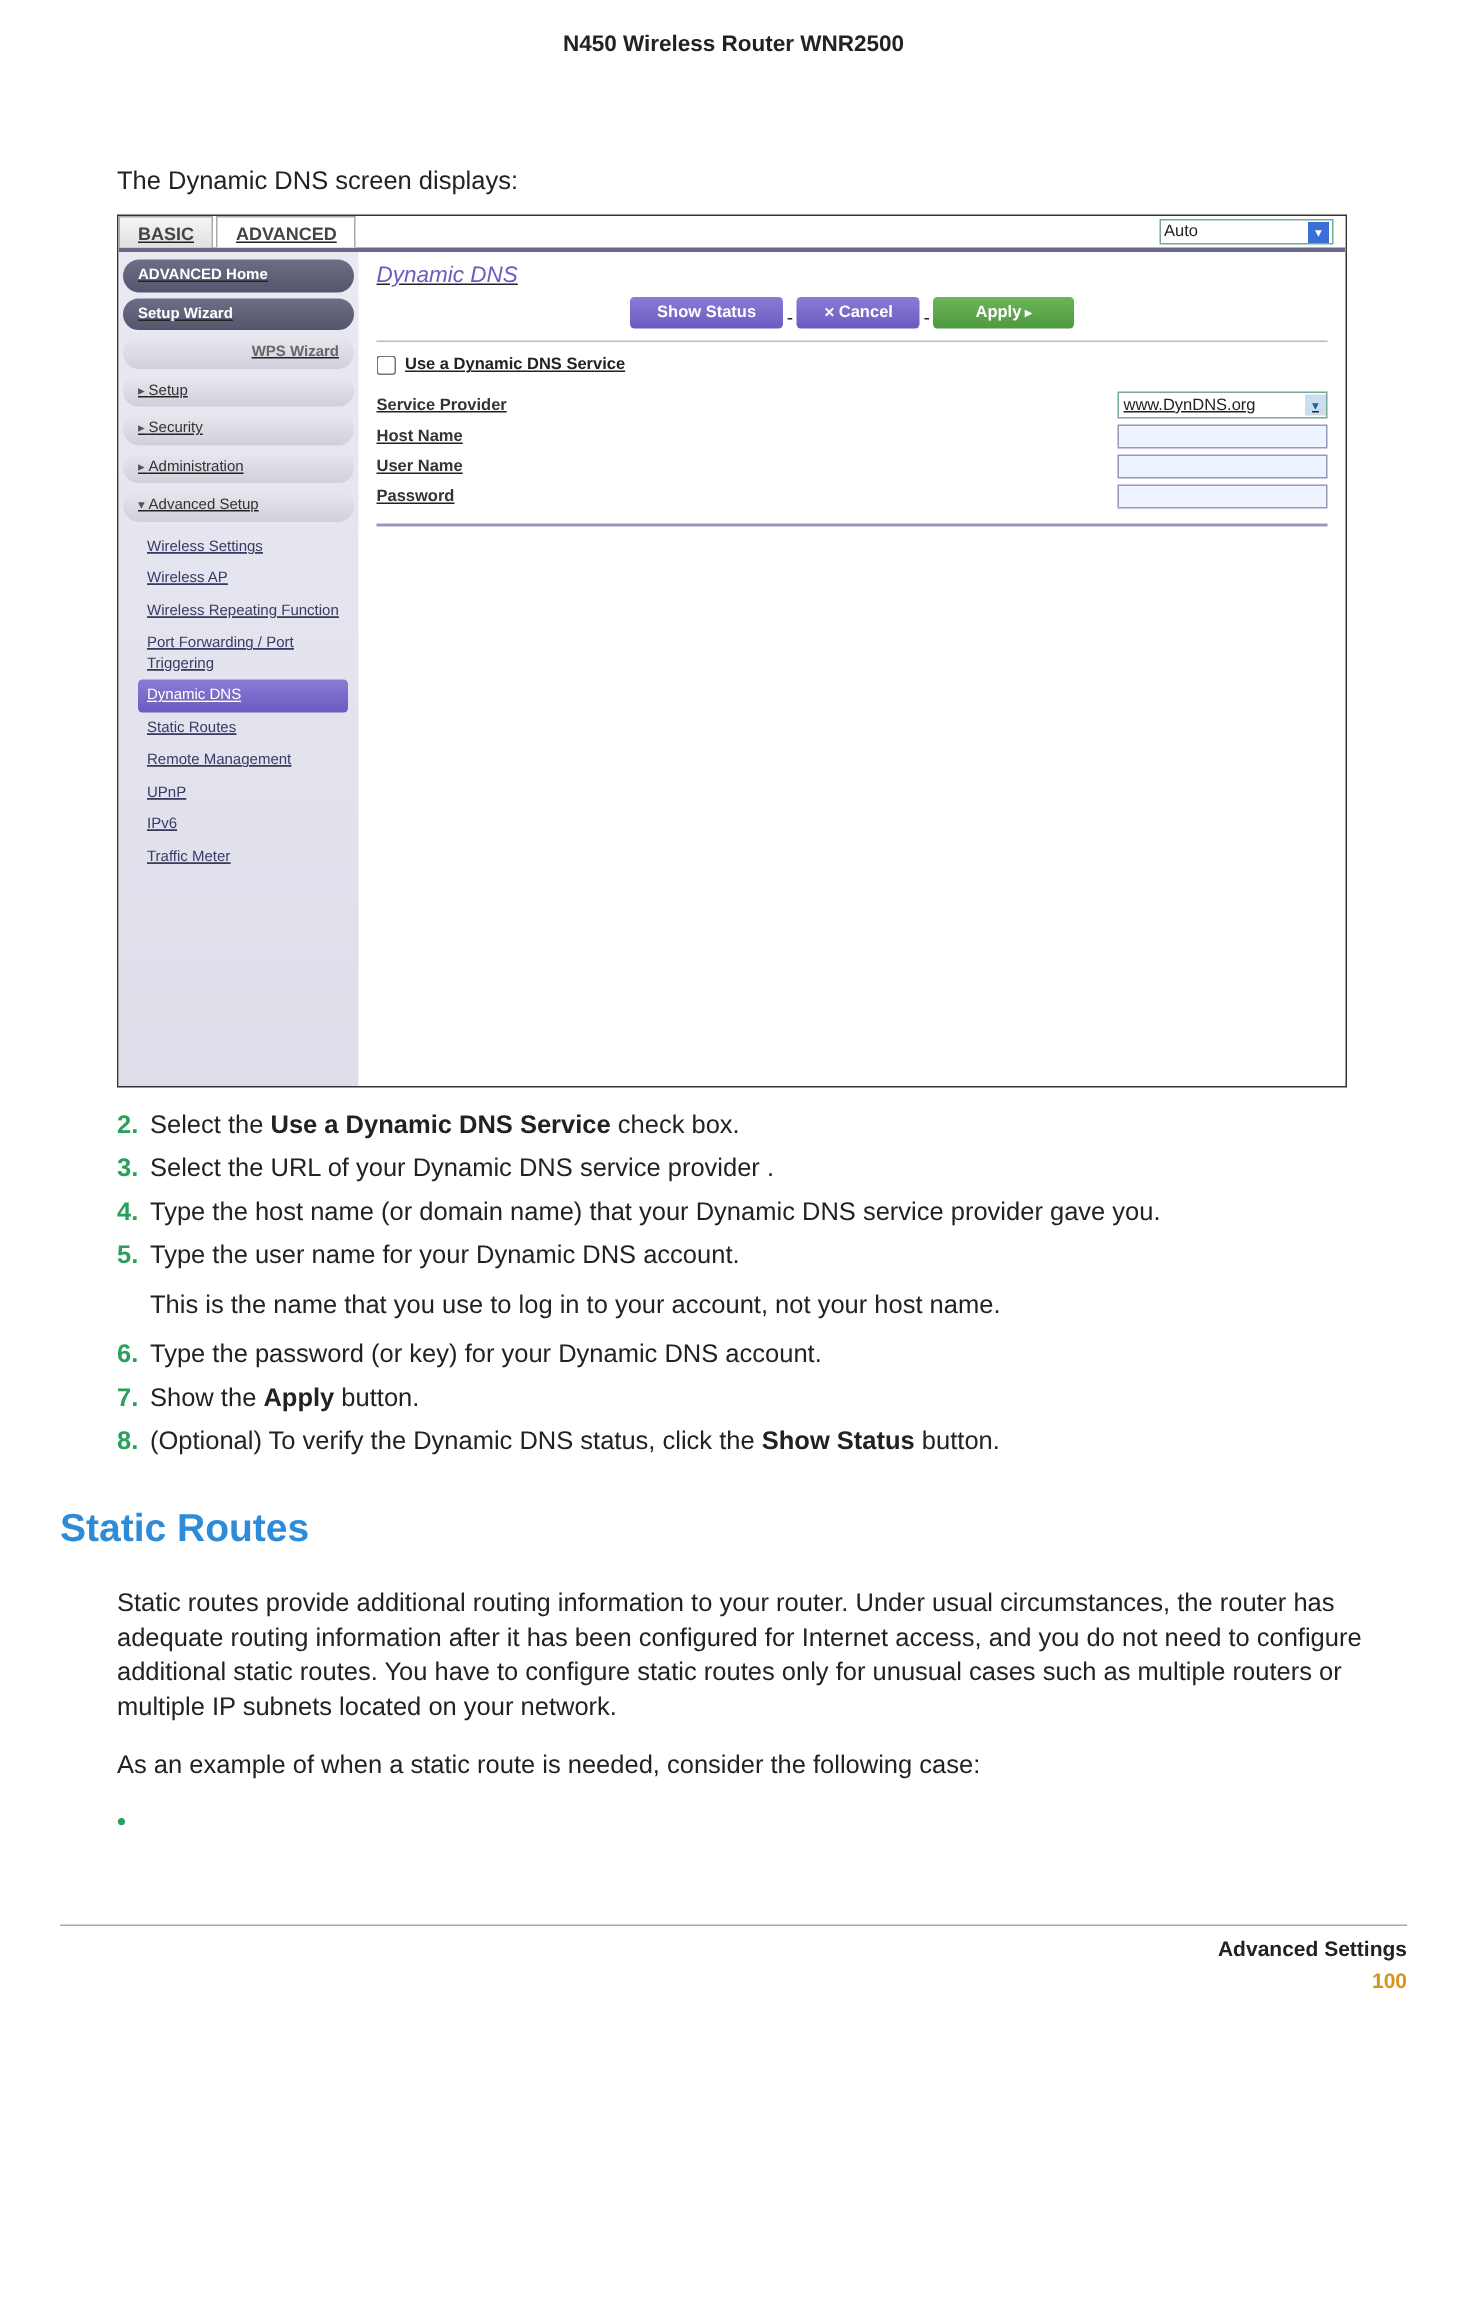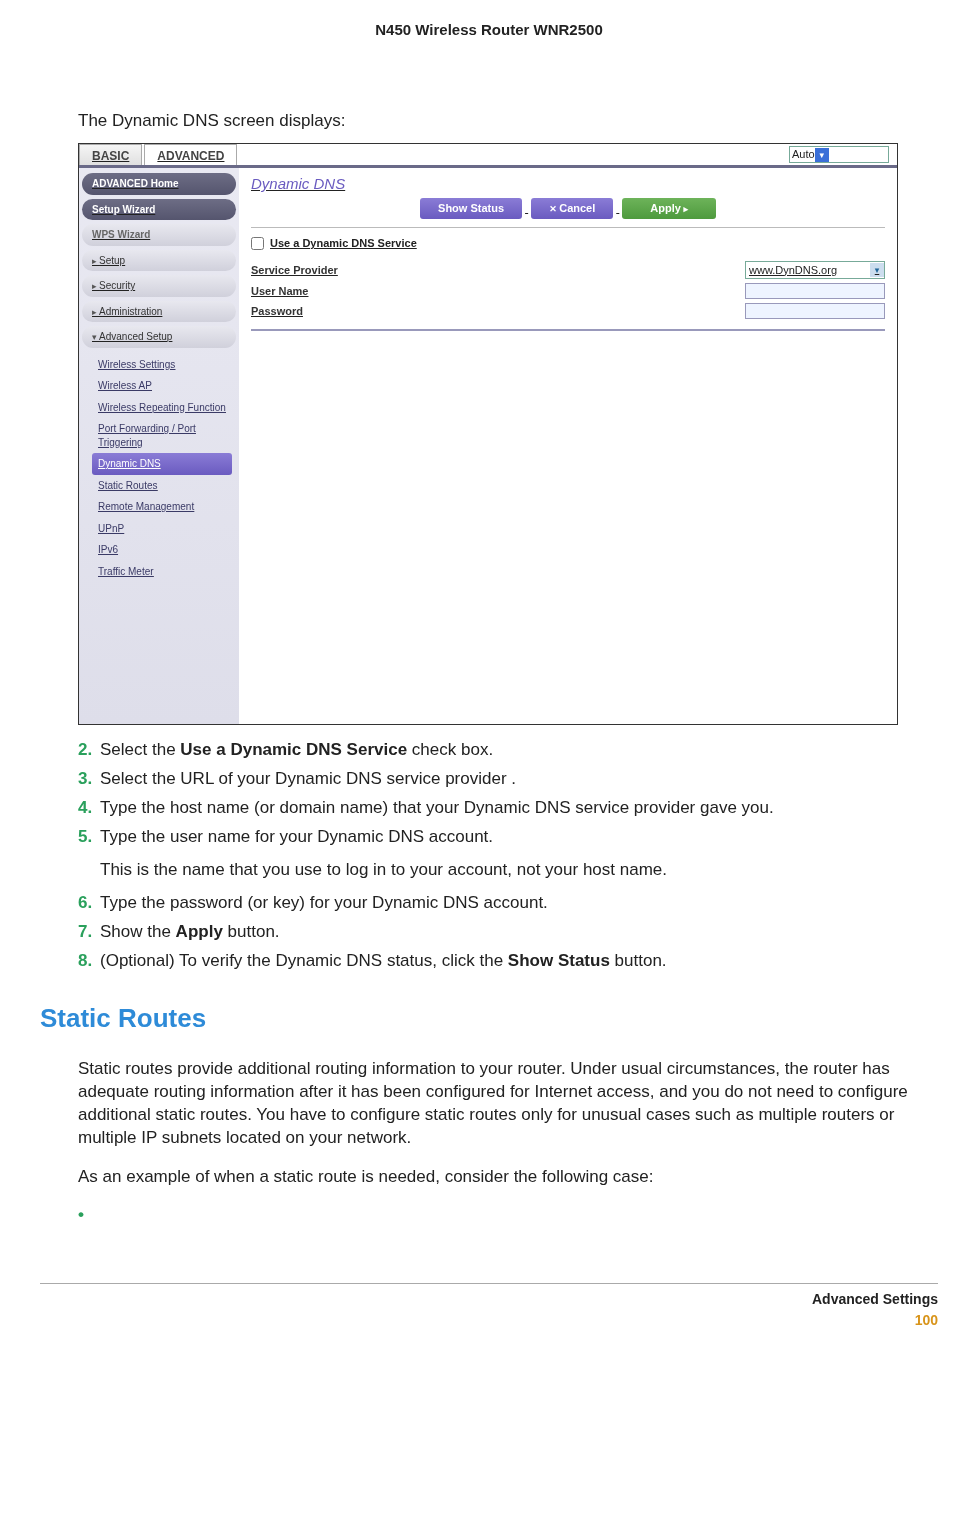--- a/index.html
+++ b/index.html
@@ -51,22 +51,23 @@
     cursor: pointer;
   }
   .tab.active { background: #fff; }
   .auto-select {
     position: absolute;
     top: 2px; right: 8px;
     background: #fff;
     border: 1px solid #7a9;
     font-size: 11px;
     padding: 0 2px;
-    width: 100px;
+    width: 116px;
     display: flex;
+    justify-content: space-between;
     align-items: center;
   }
   .auto-select .arrow {
     background:#3a6fd8; color:#fff; width:14px; height:14px;
     display:flex; align-items:center; justify-content:center;
     font-size:9px;
   }
   .shot-body { display: flex; height: calc(100% - 24px); }
   .sidebar {
     width: 160px;
@@ -79,20 +80,21 @@
     border-radius: 12px;
     padding: 4px 10px;
     font-weight: bold;
     font-size: 10px;
     margin-bottom: 4px;
     cursor: pointer;
   }
   .sb-btn.light {
     background: linear-gradient(#e8e8ef, #d0d0db);
     color: #666;
+    text-align: right;
   }
   .sb-exp {
     background: linear-gradient(#e8e8ef, #d0d0db);
     color: #333;
     border-radius: 12px;
     padding: 4px 10px;
     font-weight: normal;
     font-size: 10px;
     margin-bottom: 4px;
     cursor: pointer;
@@ -238,20 +240,24 @@
         <span>Use a Dynamic DNS Service</span>
       </div>
       <div class="form-row">
         <span class="lbl">Service Provider</span>
         <span class="sel">
           <span>www.DynDNS.org</span>
           <span class="arrow">▾</span>
         </span>
       </div>
       <div class="form-row">
+        <span class="lbl">Host Name</span>
+        <span class="fld"></span>
+      </div>
+      <div class="form-row">
         <span class="lbl">User Name</span>
         <span class="fld"></span>
       </div>
       <div class="form-row">
         <span class="lbl">Password</span>
         <span class="fld"></span>
       </div>
       <div class="hr" style="margin-top:10px;border-top:2px solid #99b;"></div>
     </div>
   </div>

